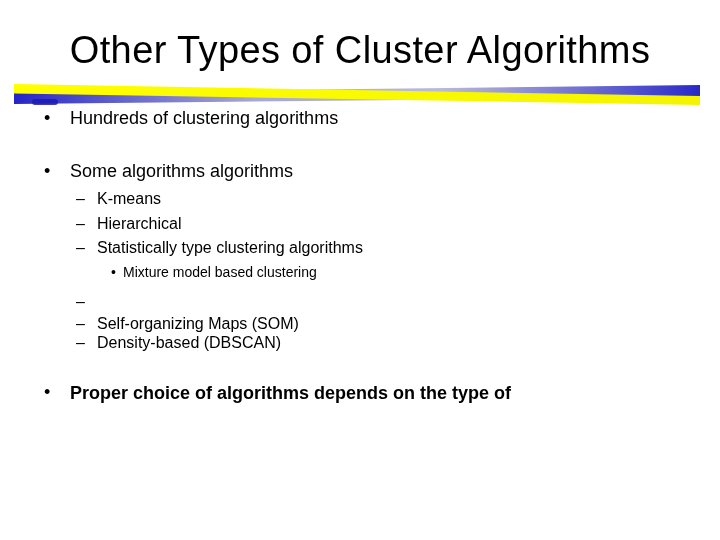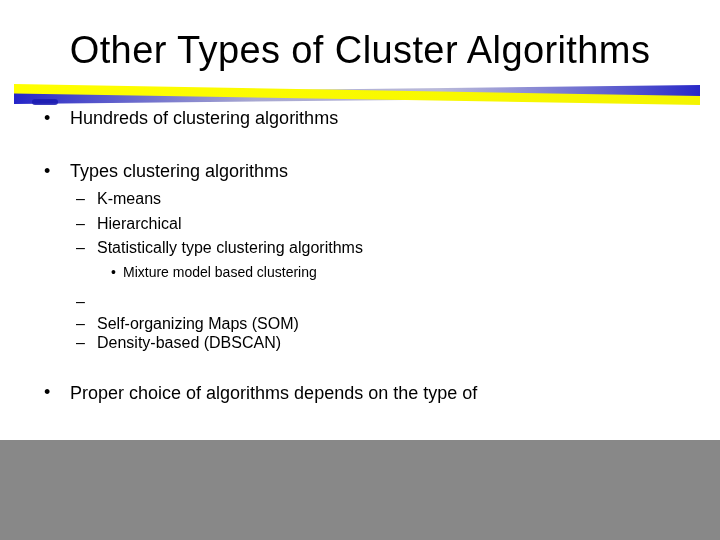--- a/index.html
+++ b/index.html
@@ -1,18 +1,18 @@
 <!DOCTYPE html>
 <html><head>
 <meta charset="utf-8">
 <style>
   html,body{margin:0;padding:0;background:#888;}
   .slide{
     position:relative;
-    width:720px;height:440px;
+    width:720px;height:540px;
     background:#fff;
     overflow:hidden;
     font-family:"Liberation Sans","DejaVu Sans",sans-serif;
     color:#000;
   }
   .title{
     position:absolute;
     top:28px;left:0;right:0;
     margin:0;
     text-align:center;
@@ -35,21 +35,21 @@
     white-space:nowrap;
   }
   .line .marker{display:inline-block;flex:0 0 auto;}
   .lvl1{font-size:18px;line-height:1.15;left:44px;}
   .lvl1 .marker{width:26px;}
   .lvl2{font-size:16px;line-height:1.15;left:76px;}
   .lvl2 .marker{width:21px;}
   .lvl3{font-size:14px;line-height:1.15;left:111px;}
   .lvl3 .marker{width:12px;}
   .wrap2{white-space:normal;}
-  .wrap2 .txt{line-height:23.5px;}
+  .wrap2 .txt{line-height:23.5px;font-weight:bold;}
   .wrap2 .txt span{display:block;white-space:nowrap;}
   
   #ln0{top:108px;}
   #ln1{top:161px;}
   #ln2{top:190px;}
   #ln3{top:215px;}
   #ln4{top:239px;}
   #ln5{top:264px;}
   #ln6{top:293px;}
   #ln7{top:315px;}
@@ -81,21 +81,21 @@
     <rect x="18" y="15" width="26" height="6" rx="3" fill="#1B1BB0" opacity="0.85"></rect>
   </svg>
 
   <div id="ln0" class="line lvl1">
     <span class="marker">•</span>
     <span class="txt">Hundreds of clustering algorithms</span>
   </div>
 
   <div id="ln1" class="line lvl1">
     <span class="marker">•</span>
-    <span class="txt">Types clustering algorithms</span>
+    <span class="txt">Some algorithms algorithms</span>
   </div>
 
   <div id="ln2" class="line lvl2">
     <span class="marker">–</span>
     <span class="txt">K-means</span>
   </div>
 
   <div id="ln3" class="line lvl2">
     <span class="marker">–</span>
     <span class="txt">Hierarchical</span>

